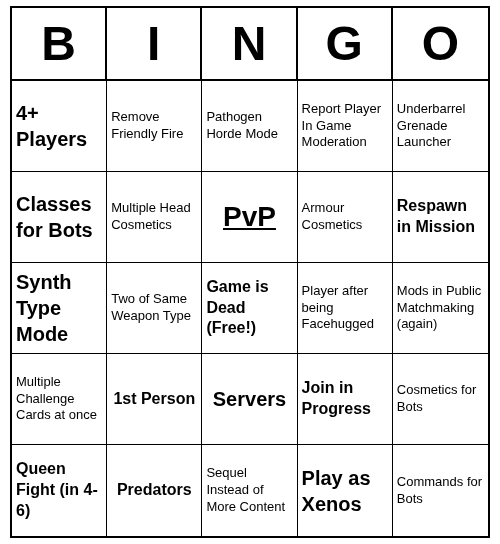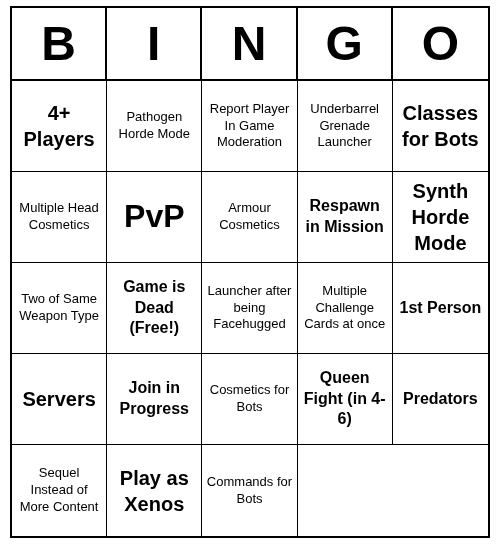--- a/index.html
+++ b/index.html
@@ -36,70 +36,72 @@
       grid-template-columns: repeat(5, 1fr);
       grid-template-rows: repeat(5, 1fr);
     }
     .bingo-cell {
       border-right: 1px solid #000;
       border-bottom: 1px solid #000;
       min-height: 88px;
       display: flex;
       align-items: center;
       justify-content: center;
-      text-align: center;
       padding: 6px 4px;
       font-size: 13px;
       line-height: 1.3;
       cursor: pointer;
     }
     .bingo-cell:nth-child(5n) {
       border-right: none;
     }
     .bingo-cell:nth-child(n+21) {
       border-bottom: none;
     }
     .bingo-cell.large-text {
       font-size: 20px;
       font-weight: bold;
     }
     .bingo-cell.medium-text {
       font-size: 16px;
       font-weight: bold;
     }
     .bingo-cell.xl-text {
-      font-size: 32px;
+      font-size: 28px;
       font-weight: bold;
+      text-decoration: underline;
     }
   </style>
 </head>
 <body>
 
 <div class="bingo-card">
   <div class="bingo-header">
   <div class="bingo-letter">B</div>
       <div class="bingo-letter">I</div>
       <div class="bingo-letter">N</div>
       <div class="bingo-letter">G</div>
       <div class="bingo-letter">O</div>
     </div>
   <div class="bingo-grid">
   <div class="bingo-cell large-text">4+ Players</div>
+      <div class="bingo-cell">Remove Friendly Fire</div>
       <div class="bingo-cell">Pathogen Horde Mode</div>
       <div class="bingo-cell">Report Player In Game Moderation</div>
       <div class="bingo-cell">Underbarrel Grenade Launcher</div>
       <div class="bingo-cell large-text">Classes for Bots</div>
       <div class="bingo-cell">Multiple Head Cosmetics</div>
       <div class="bingo-cell xl-text">PvP</div>
       <div class="bingo-cell">Armour Cosmetics</div>
       <div class="bingo-cell medium-text">Respawn in Mission</div>
-      <div class="bingo-cell large-text">Synth Horde Mode</div>
+      <div class="bingo-cell large-text">Synth Type Mode</div>
       <div class="bingo-cell">Two of Same Weapon Type</div>
       <div class="bingo-cell medium-text">Game is Dead (Free!)</div>
-      <div class="bingo-cell">Launcher after being Facehugged</div>
+      <div class="bingo-cell">Player after being Facehugged</div>
+      <div class="bingo-cell">Mods in Public Matchmaking (again)</div>
       <div class="bingo-cell">Multiple Challenge Cards at once</div>
       <div class="bingo-cell medium-text">1st Person</div>
       <div class="bingo-cell large-text">Servers</div>
       <div class="bingo-cell medium-text">Join in Progress</div>
       <div class="bingo-cell">Cosmetics for Bots</div>
       <div class="bingo-cell medium-text">Queen Fight (in 4-6)</div>
       <div class="bingo-cell medium-text">Predators</div>
       <div class="bingo-cell">Sequel Instead of More Content</div>
       <div class="bingo-cell large-text">Play as Xenos</div>
       <div class="bingo-cell">Commands for Bots</div>

